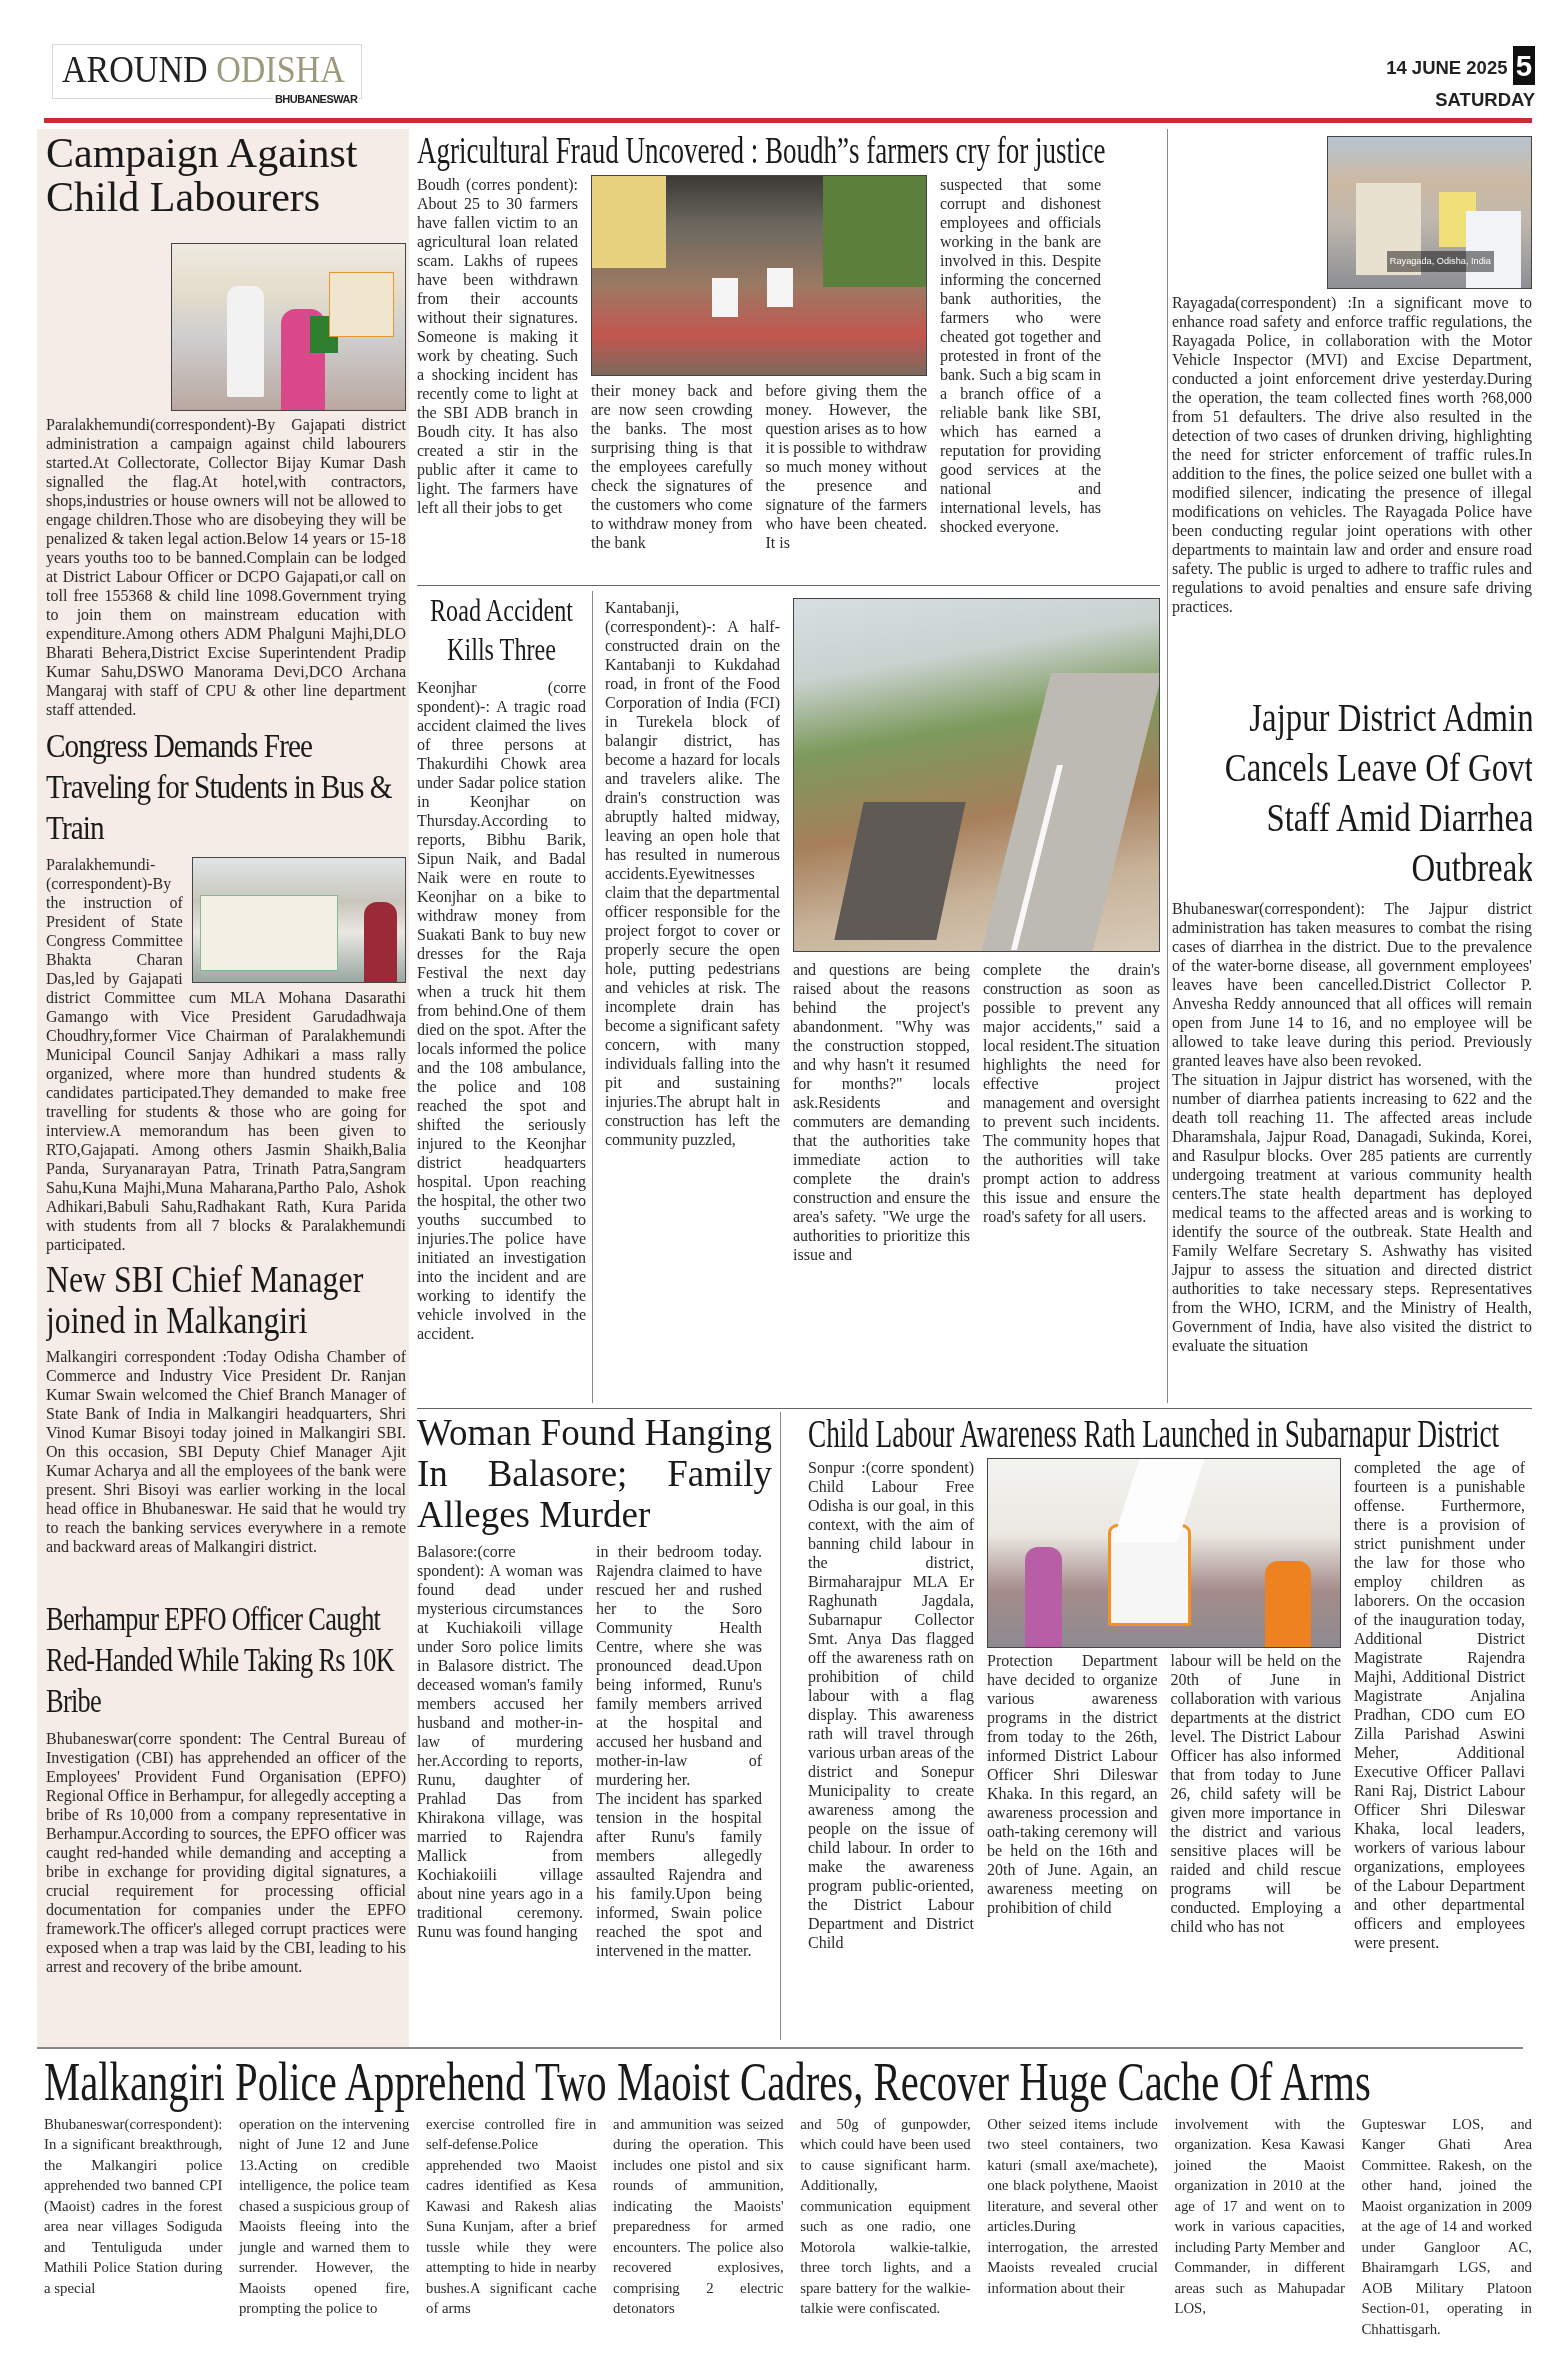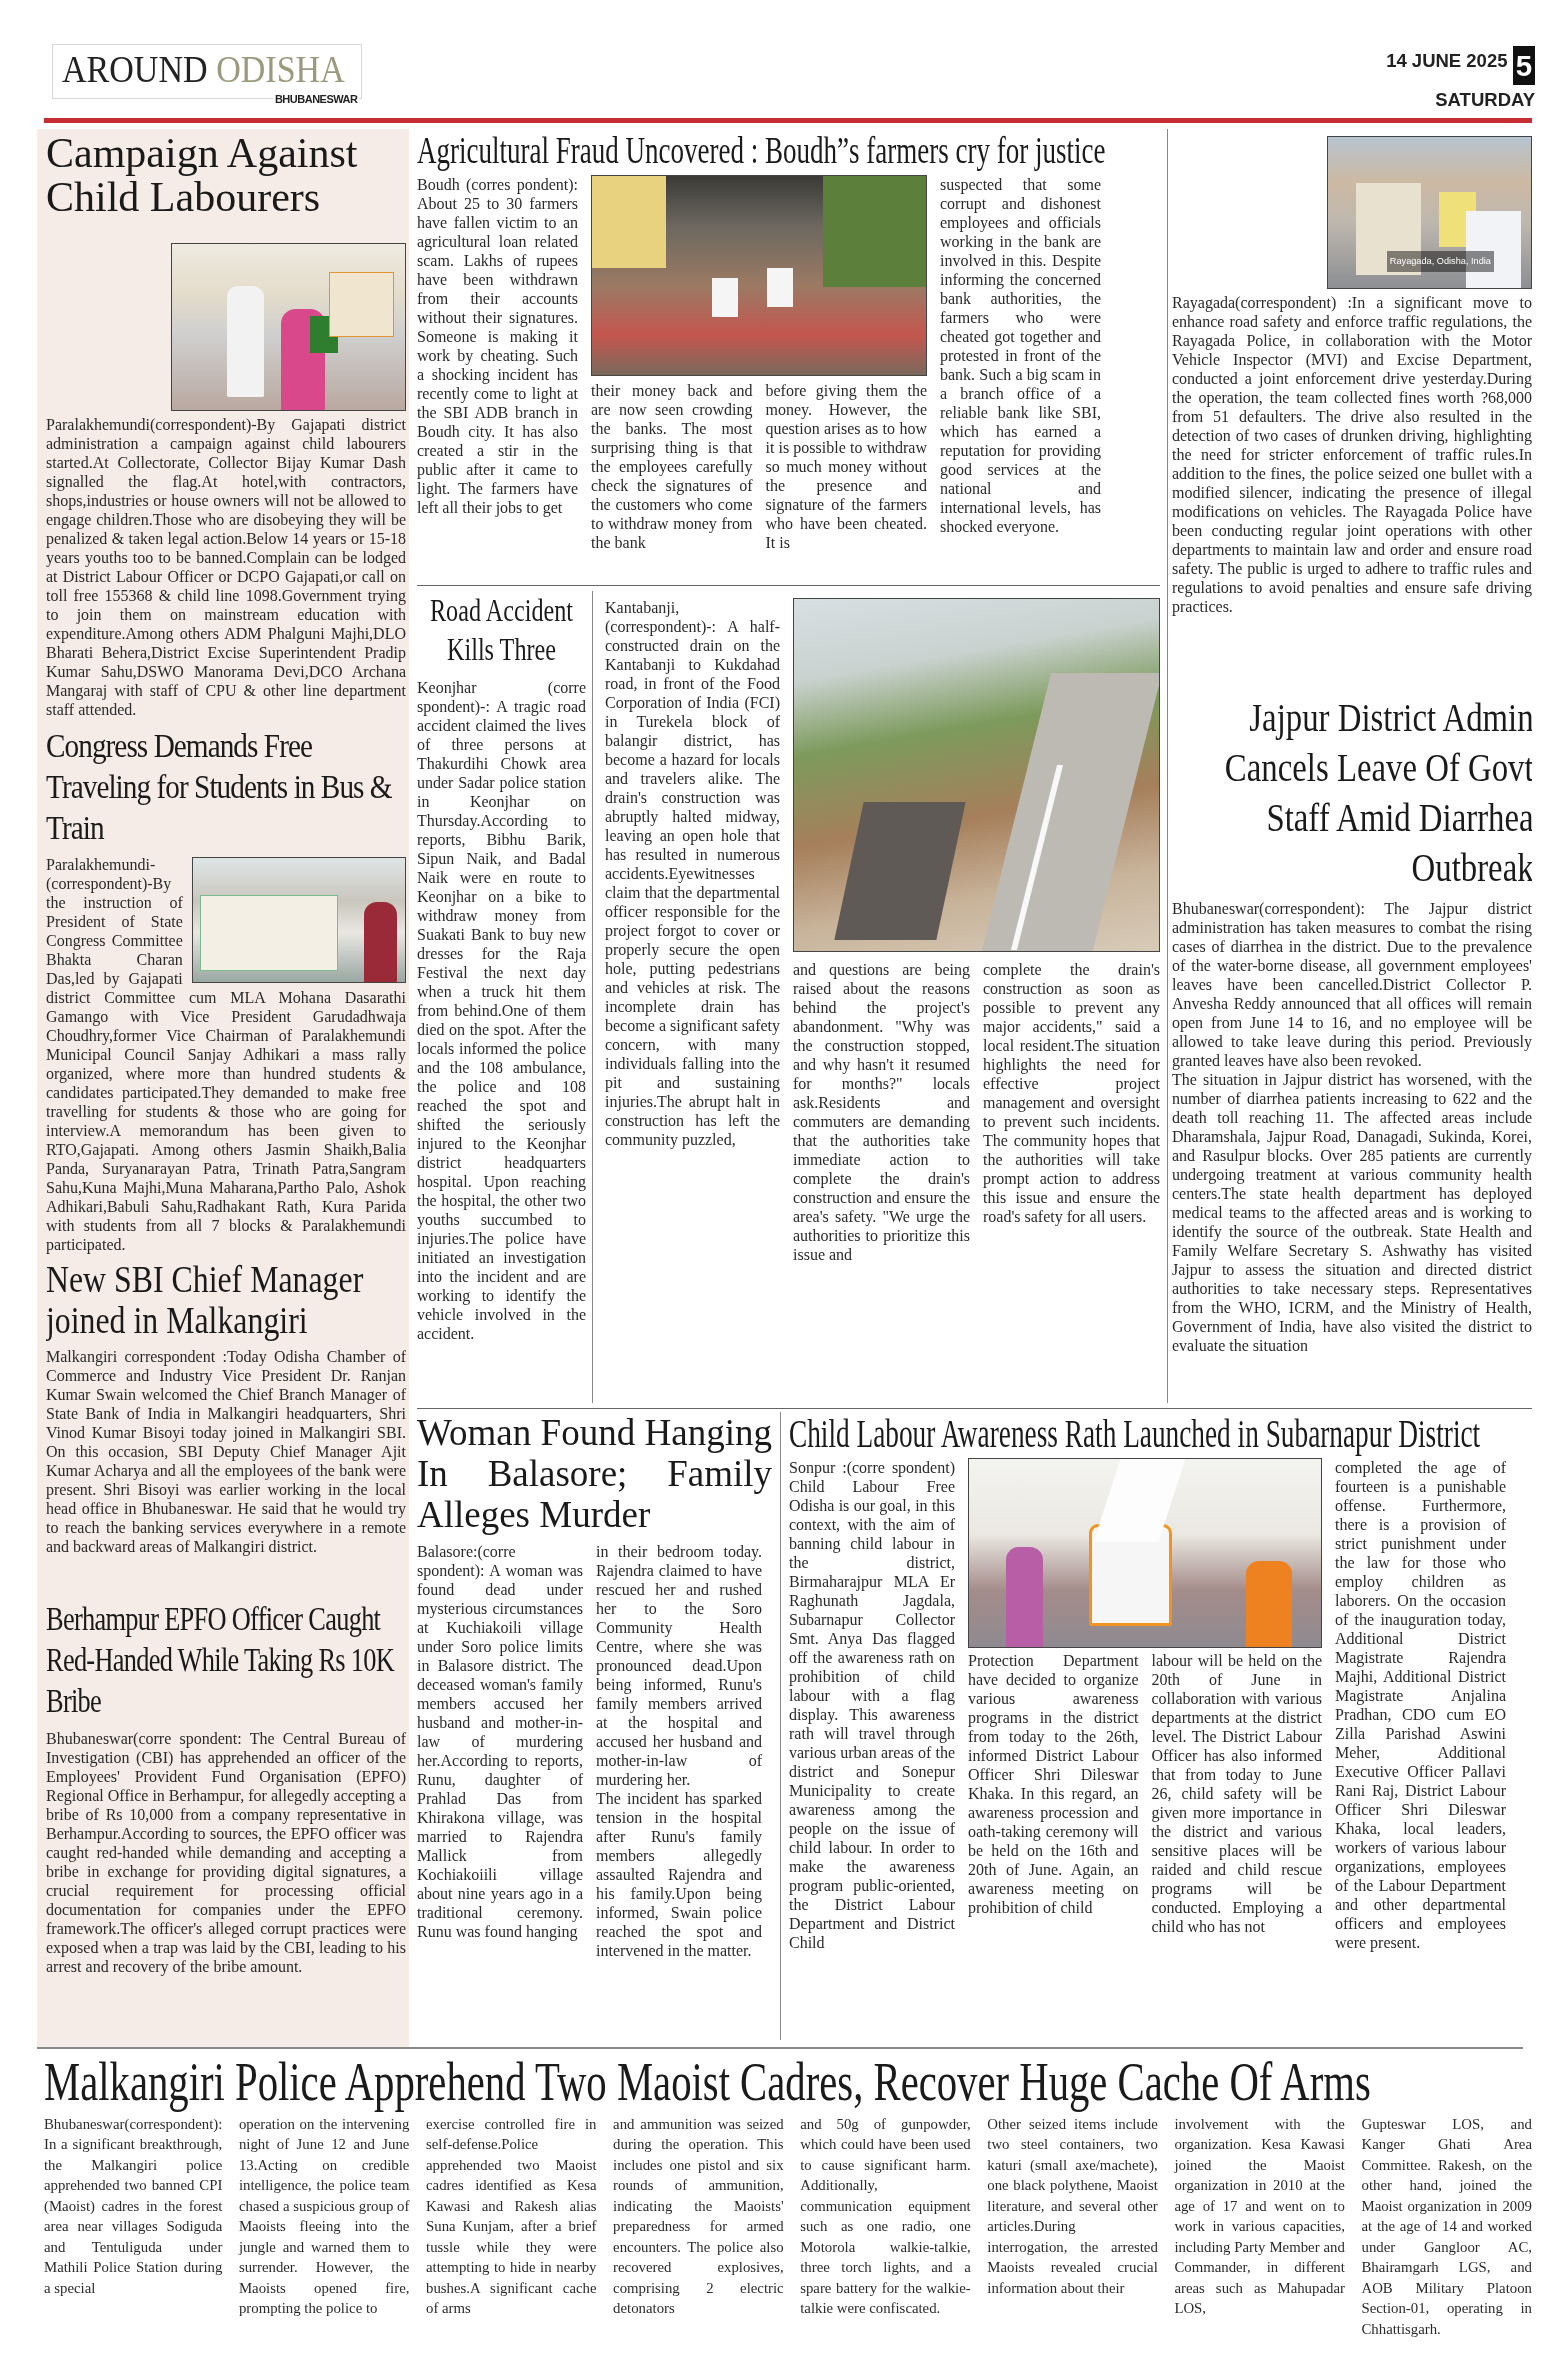--- a/index.html
+++ b/index.html
@@ -6,21 +6,21 @@
   html, body { width: 1561px; height: 2363px; background: #ffffff; overflow: hidden; }
   body { position: relative; font-family: "Liberation Serif", serif; color: #1f1f1f; }
 
   .masthead { position: absolute; left: 0; top: 0; width: 1561px; height: 129px; }
   .logo-box { position: absolute; left: 52px; top: 44px; width: 310px; height: 55px; border: 1.8px solid #d8d8d8; background: #fff; }
   .logo-text { position: absolute; left: 9.2px; top: 5.5px; font-family: "Liberation Serif", serif; font-size: 37px; letter-spacing: 0px; line-height: 37px; white-space: nowrap; transform: scaleX(0.92); transform-origin: left; }
   .logo-around { color: #222; }
   .logo-odisha { color: #9c9a7c; }
   .logo-city { position: absolute; right: 1.8px; bottom: -7.4px; background: #fff; padding: 0 1.8px; font-family: "Liberation Sans", sans-serif; font-weight: bold; font-size: 11px; color: #222; letter-spacing: -0.5px; }
   .date-block { position: absolute; right: 26px; top: 50px; text-align: right; font-family: "Liberation Sans", sans-serif; font-weight: bold; color: #222; }
-  .date-line { display: flex; align-items: flex-start; justify-content: flex-end; gap: 5.5px; font-size: 18.5px; }
+  .date-line { display: flex; align-items: center; justify-content: flex-end; gap: 5.5px; font-size: 18.5px; }
   .page-no { display: inline-block; background: #111; color: #fff; width: 22px; height: 39px; font-size: 29.5px; line-height: 39px; text-align: center; margin-top: -3.7px; }
   .day { font-size: 18.5px; margin-top: 3.7px; }
   .red-rule { position: absolute; left: 44px; top: 118px; width: 1488px; height: 4.6px; background: #c62e34; }
 
   .art { position: absolute; overflow: hidden; }
   .tint { background: #f5ece7; }
   .headline { font-family: "Liberation Serif", serif; color: #1a1a1a; font-weight: normal; line-height: 1.0; }
   .cond { transform-origin: left top; white-space: nowrap; display: inline-block; }
   .body { font-size: 16px; line-height: 19px; text-align: justify; color: #2a2a2a; }
   .cols { display: flex; gap: 11px; }
@@ -172,21 +172,21 @@
   <div style="display:flex; gap:13px; margin-top:7.4px;">
     <div class="body" style="width:166px;">Balasore:(corre spondent): A woman was found dead under mysterious circumstances at Kuchiakoili village under Soro police limits in Balasore district. The deceased woman's family members accused her husband and mother-in-law of murdering her.According to reports, Runu, daughter of Prahlad Das from Khirakona village, was married to Rajendra Mallick from Kochiakoiili village about nine years ago in a traditional ceremony. Runu was found hanging</div>
     <div style="width:166px;">
       <div class="body">in their bedroom today. Rajendra claimed to have rescued her and rushed her to the Soro Community Health Centre, where she was pronounced dead.Upon being informed, Runu's family members arrived at the hospital and accused her husband and mother-in-law of murdering her.</div>
       <div class="body">The incident has sparked tension in the hospital after Runu's family members allegedly assaulted Rajendra and his family.Upon being informed, Swain police reached the spot and intervened in the matter.</div>
     </div>
   </div>
 </div>
 <div class="vline" style="left:780px; top:1412px; height:628px;"></div>
 
-<div class="art" style="left:789px; top:1412px; width:743px; height:632px;">
+<div class="art" style="left:808px; top:1412px; width:743px; height:632px;">
   <h2 class="headline" style="font-size:39px; line-height:44px;">
     <span class="cond" style="transform:scaleX(0.70);">Child Labour Awareness Rath Launched in Subarnapur District</span>
   </h2>
   <div style="display:flex; gap:13px; margin-top:1.8px;">
     <div class="body" style="width:166px;">Sonpur :(corre spondent) Child Labour Free Odisha is our goal, in this context, with the aim of banning child labour in the district, Birmaharajpur MLA Er Raghunath Jagdala, Subarnapur Collector Smt. Anya Das flagged off the awareness rath on prohibition of child labour with a flag display. This awareness rath will travel through various urban areas of the district and Sonepur Municipality to create awareness among the people on the issue of child labour. In order to make the awareness program public-oriented, the District Labour Department and District Child</div>
     <div style="width:354px;">
       <div class="photo" style="width:354px; height:190px; background:linear-gradient(180deg,#f3f3f0 0%,#ebe8e2 40%,#a48c8a 70%,#8e8a90 100%);">
         <div style="position:absolute; left:120px; top:65px; width:83px; height:102px; background:#f6f6f6; border:3.7px solid #f09320; border-radius:9.2px 9.2px 1.8px 1.8px;"></div>
         <div style="position:absolute; left:138px; top:0px; width:65px; height:83px; background:#fdfdfd; transform:skewX(-18deg);"></div>
         <div style="position:absolute; left:37px; top:88px; width:37px; height:102px; background:#b85ea6; border-radius:13px 13px 0 0;"></div>

